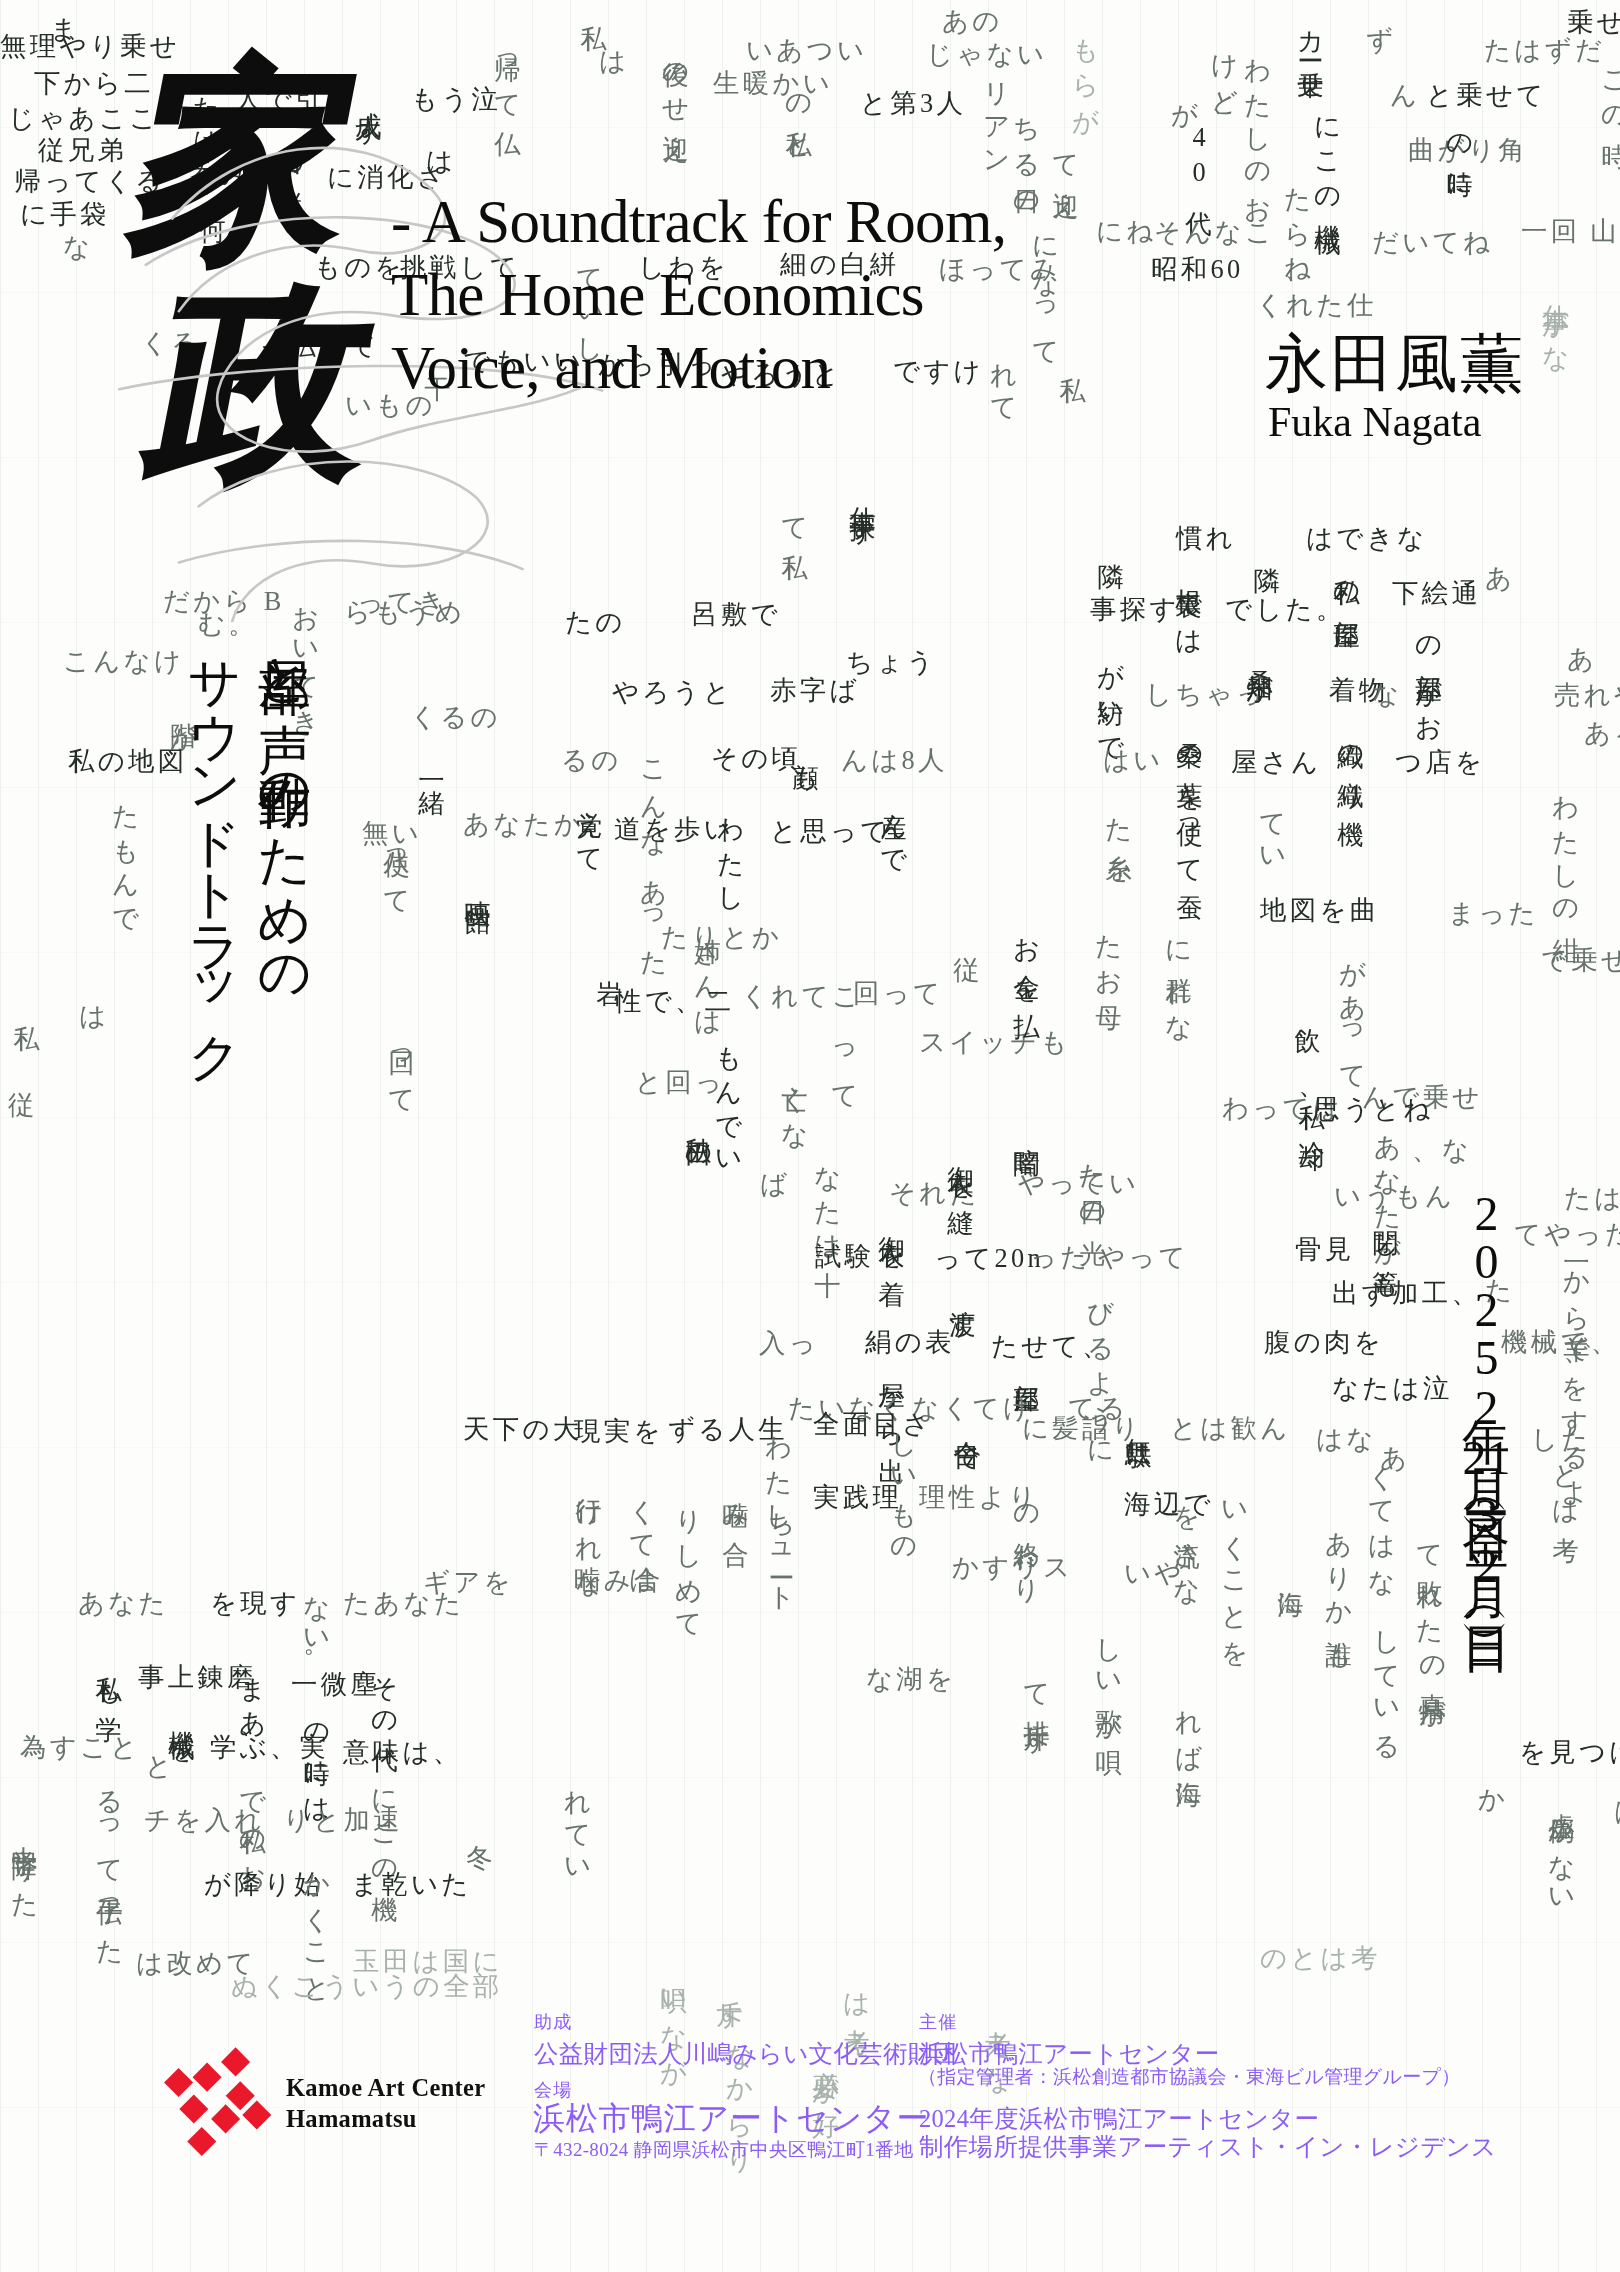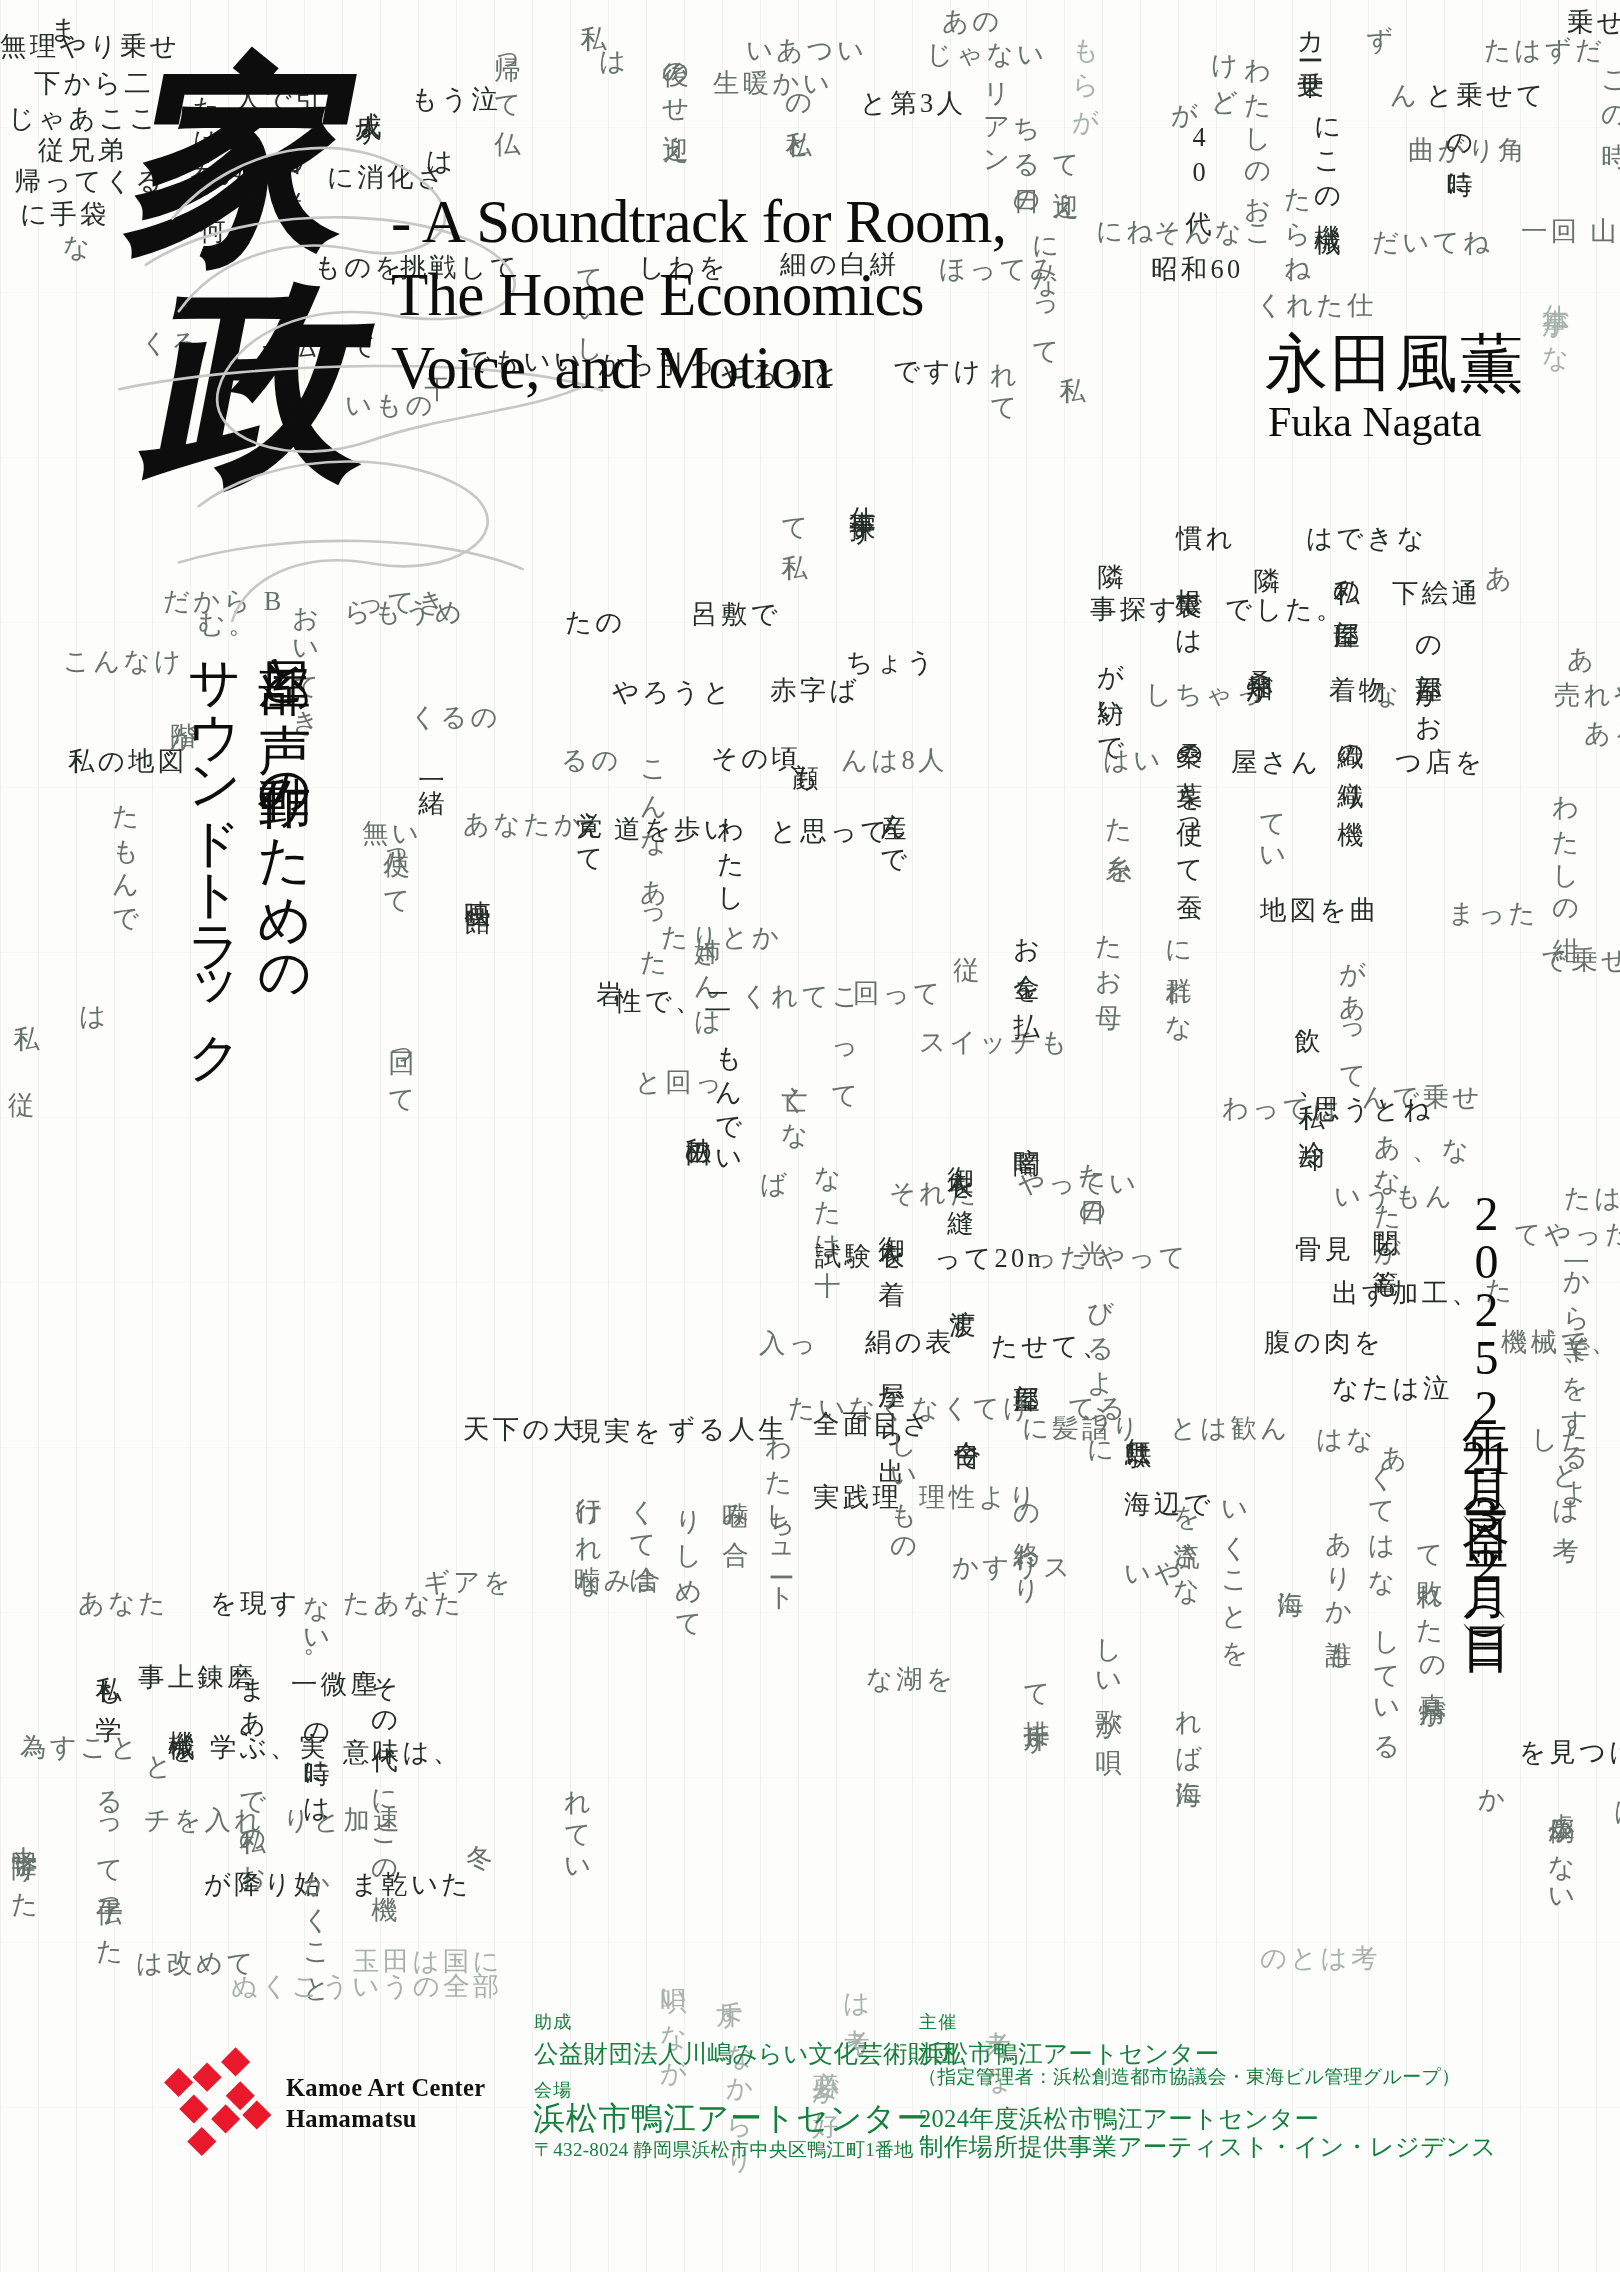--- a/index.html
+++ b/index.html
@@ -56,21 +56,21 @@
     color:var(--ink);line-height:1.06;
   }
   .tcy{text-combine-upright:all;}
   
   #logo{position:absolute;left:164px;top:2044px;}
   .logo-text{
     position:absolute;left:286px;top:2072px;
     font-weight:700;font-size:24.5px;line-height:31px;color:#101010;letter-spacing:0.3px;
   }
   
-  .cr{position:absolute;color:#15803d;white-space:pre;}
+  .cr{position:absolute;color:#8b5cf6;white-space:pre;}
   .cr-label{font-size:18px;letter-spacing:1.3px;}
   .cr-body{font-size:24.5px;letter-spacing:0.3px;}
   .cr-small{font-size:19px;letter-spacing:0.3px;}
   .cr-big{font-size:32px;letter-spacing:0.7px;}
   #credit-grant-label{left:534px;top:2010px;}
   #credit-grant{left:534px;top:2037px;}
   #credit-venue-label{left:534px;top:2078px;}
   #credit-venue{left:533px;top:2097px;}
   #credit-venue-address{left:534px;top:2137px;}
   #credit-organizer-label{left:919px;top:2010px;}

